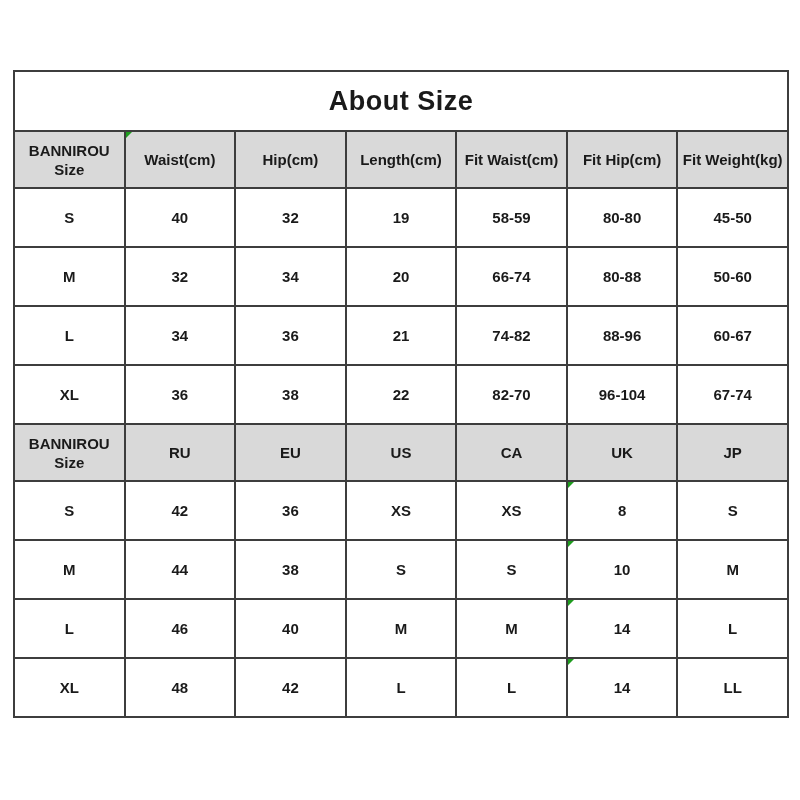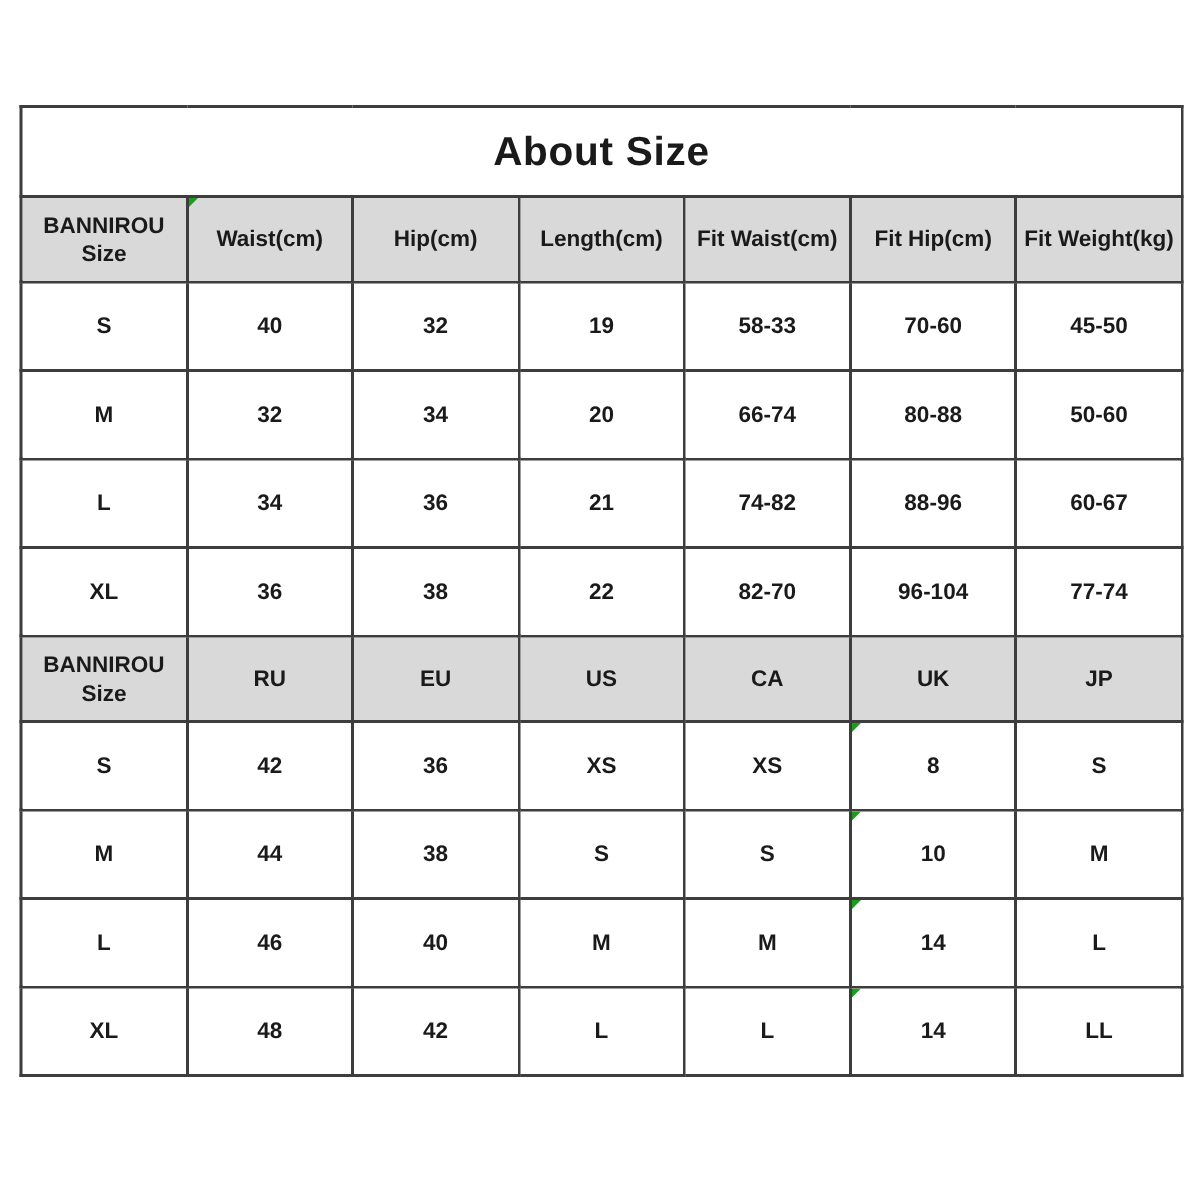--- a/index.html
+++ b/index.html
@@ -83,22 +83,22 @@
       <td>Fit Waist(cm)</td>
       <td>Fit Hip(cm)</td>
       <td>Fit Weight(kg)</td>
     </tr>
 
     <tr class="drow">
       <td>S</td>
       <td>40</td>
       <td>32</td>
       <td>19</td>
-      <td>58-33</td>
-      <td>70-60</td>
+      <td>58-59</td>
+      <td>80-80</td>
       <td>45-50</td>
     </tr>
     <tr class="drow">
       <td>M</td>
       <td>32</td>
       <td>34</td>
       <td>20</td>
       <td>66-74</td>
       <td>80-88</td>
       <td>50-60</td>
@@ -112,21 +112,21 @@
       <td>88-96</td>
       <td>60-67</td>
     </tr>
     <tr class="drow">
       <td>XL</td>
       <td>36</td>
       <td>38</td>
       <td>22</td>
       <td>82-70</td>
       <td>96-104</td>
-      <td>77-74</td>
+      <td>67-74</td>
     </tr>
 
     <tr class="hrow">
       <td class="wrap">BANNIROU Size</td>
       <td>RU</td>
       <td>EU</td>
       <td>US</td>
       <td>CA</td>
       <td>UK</td>
       <td>JP</td>

